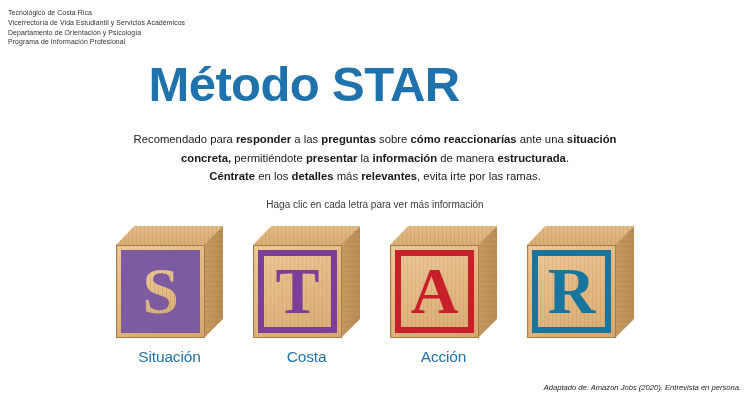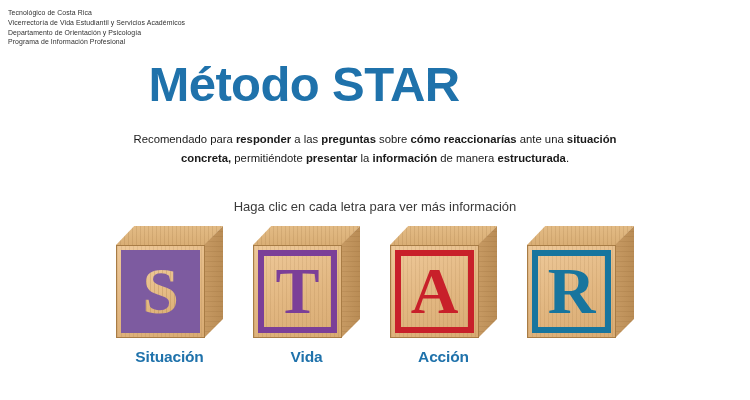--- a/index.html
+++ b/index.html
@@ -59,21 +59,21 @@
   }
   .description b { font-weight: bold; }
 
   
   .click-hint {
     position: absolute;
     top: 199px;
     left: 0;
     width: 750px;
     text-align: center;
-    font-size: 13px;
+    font-size: 10px;
     color: #3a3a3a;
   }
 
   
   .blocks-row {
     position: absolute;
     top: 226px;
     left: 0;
     width: 750px;
     height: 145px;
@@ -190,21 +190,21 @@
     border: 6px solid var(--accent);
     background: transparent;
   }
   .face-outline .cube-letter {
     color: var(--accent);
   }
 
   .block-label {
     margin-top: 10px;
     font-size: 15.5px;
-    font-weight: bold;
+    font-weight: normal;
     color: #1f72ab;
     letter-spacing: -0.15px;
     white-space: nowrap;
   }
 
   
   .footer {
     position: absolute;
     right: 9px;
     bottom: 7px;
@@ -223,20 +223,21 @@
   <div class="inst-line">Vicerrectoría de Vida Estudiantil y Servicios Académicos</div>
   <div class="inst-line">Departamento de Orientación y Psicología</div>
   <div class="inst-line">Programa de Información Profesional</div>
 </div>
 
 <div class="title">Método STAR</div>
 
 <div class="description">
   <span id="desc-line-1"><span>Recomendado para </span><b>responder</b><span> a las </span><b>preguntas</b><span> sobre </span><b>cómo reaccionarías</b><span> ante una </span><b>situación concreta,</b><span> permitiéndote </span><b>presentar</b><span> la </span><b>información</b><span> de manera </span><b>estructurada</b><span>.</span></span>
   <br>
+  <span id="desc-line-2"><b>Céntrate</b><span> en los </span><b>detalles</b><span> más </span><b>relevantes</b><span>, evita irte por las ramas.</span></span>
 </div>
 
 <div class="click-hint">Haga clic en cada letra para ver más información</div>
 
 <div class="blocks-row" id="blocks-row">
     <div class="block-cell">
       <div class="cube face-filled" style="--accent: #7d5ba0;">
         <div class="cube-top"></div>
         <div class="cube-side"></div>
         <div class="cube-front">
@@ -250,21 +251,21 @@
     <div class="block-cell">
       <div class="cube face-outline" style="--accent: #7b3f98;">
         <div class="cube-top"></div>
         <div class="cube-side"></div>
         <div class="cube-front">
           <div class="cube-inner">
             <div class="cube-letter">T</div>
           </div>
         </div>
       </div>
-      <div class="block-label">Vida</div>
+      <div class="block-label">Costa</div>
     </div>
     <div class="block-cell">
       <div class="cube face-outline" style="--accent: #c8202a;">
         <div class="cube-top"></div>
         <div class="cube-side"></div>
         <div class="cube-front">
           <div class="cube-inner">
             <div class="cube-letter">A</div>
           </div>
         </div>
@@ -278,13 +279,14 @@
         <div class="cube-front">
           <div class="cube-inner">
             <div class="cube-letter">R</div>
           </div>
         </div>
       </div>
     </div>
   </div>
 
 <div class="footer">
+  <div>Adaptado de: Amazon Jobs (2020). Entrevista en persona.</div>
 </div>
 
 </body></html>

